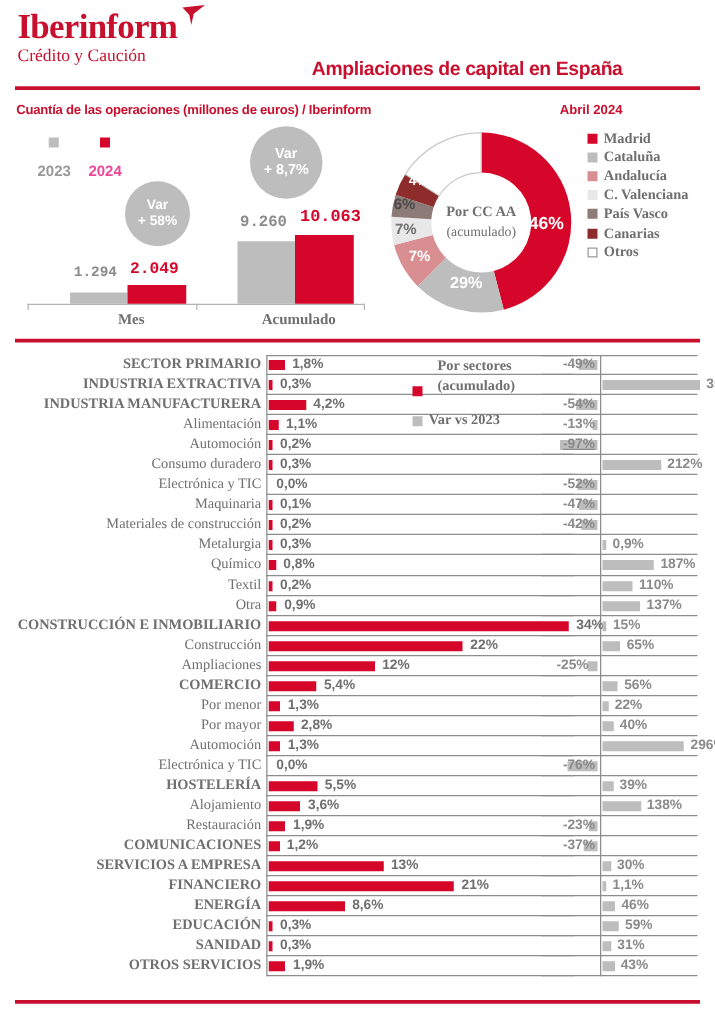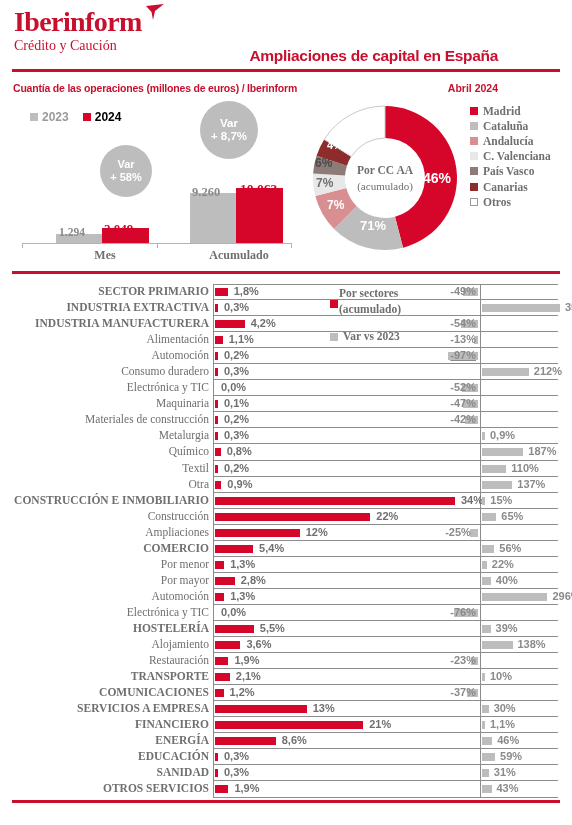--- a/index.html
+++ b/index.html
@@ -39,33 +39,33 @@
   }
   .sub-right{
     position:absolute;right:14px;top:82px;
     font-family:"Liberation Sans", sans-serif;
     font-weight:bold;font-size:10.5px;color:#C8102E;
   }
 
   
   .barchart{position:absolute;left:12px;top:100px;width:290px;height:160px;}
   .bc-legend{position:absolute;left:18px;top:10px;display:flex;gap:14px;align-items:center;}
-  .bc-legend .li{display:flex;align-items:center;gap:4px;}
+  .bc-legend .li{display:flex;align-items:center;gap:12px;flex-direction:column;}
   .sw{width:8px;height:8px;display:inline-block;}
   .bc-legend .lbl{font-family:"Liberation Sans", sans-serif;font-weight:bold;font-size:12px;color:#9a9a9a;}
-  .bc-legend .lbl.red{color:#000000;}
+  .bc-legend .lbl.red{color:#ec4899;}
 
   .axis{position:absolute;left:10px;top:143px;width:270px;height:1px;background:#b3b3b3;}
   .tick{position:absolute;width:1px;height:5px;background:#b3b3b3;top:143px;}
 
   .bar{position:absolute;bottom:0;}
   .grp{position:absolute;bottom:17px;height:120px;}
   .barlabel{
-    position:absolute;font-family:Liberation Serif, serif;
-    font-weight:bold;font-size:11.5px;white-space:nowrap;margin-top:14px;
+    position:absolute;font-family:Liberation Mono, monospace;
+    font-weight:bold;font-size:11.5px;white-space:nowrap;
   }
   .cat{
     position:absolute;top:148px;font-family:"Liberation Serif", serif;
     font-weight:bold;font-size:12px;color:#6f6f6f;text-align:center;
   }
   .bubble{
     position:absolute;border-radius:50%;background:#bdbdbd;color:#ffffff;
     display:flex;flex-direction:column;align-items:center;justify-content:center;
     font-family:"Liberation Sans", sans-serif;font-weight:bold;line-height:1.15;
   }
@@ -111,21 +111,21 @@
   .gbar{position:absolute;top:4px;height:8px;background:#bdbdbd;}
   .gval{
     position:absolute;top:1px;font-family:"Liberation Sans", sans-serif;
     font-weight:bold;font-size:11px;color:#8a8a8a;white-space:nowrap;
   }
 
   .tbl-top{position:absolute;left:213px;top:0;width:246px;height:1px;background:#8d8d8d;}
   .tbl-top2{position:absolute;left:433px;top:0;right:14px;height:1px;background:#8d8d8d;}
 
   .tlegend{position:absolute;left:330px;top:2px;width:110px;}
-  .tlegend .l1{display:flex;align-items:center;gap:1px;}
+  .tlegend .l1{display:flex;align-items:flex-end;gap:12px;}
   .tlegend .t{font-family:"Liberation Serif", serif;font-weight:bold;font-size:11.5px;color:#6f6f6f;line-height:1.35;}
   .tlegend .l2{margin-top:12px;display:flex;align-items:center;gap:5px;}
 </style>
 </head>
 <body>
 
 <div class="page">
 
   <div class="logo-wrap">
     <div class="logo-main">Iberinform</div>
@@ -199,21 +199,21 @@
         <path d="M -68.47 -22.25 A 72 72 0 0 1 -60.79 -38.58 L -33.77 -21.43 A 40 40 0 0 0 -38.04 -12.36 Z" fill="#8E2C2C"></path>
 
         <path d="M -60.79 -38.58 A 72 72 0 0 1 0 -72 L 0 -40 A 40 40 0 0 0 -33.77 -21.43 Z" fill="#FFFFFF" stroke="#c9c9c9" stroke-width="1"></path>
       </g>
     </svg>
     <div class="donut-center">
       <div>Por CC AA</div>
       <div class="sub2">(acumulado)</div>
     </div>
     <div class="slice-lbl" style="left:118px;top:72px;color:#ffffff;font-size:14px;">46%</div>
-    <div class="slice-lbl" style="left:55px;top:120px;color:#ffffff;font-size:13px;">71%</div>
+    <div class="slice-lbl" style="left:55px;top:120px;color:#ffffff;font-size:13px;">29%</div>
     <div class="slice-lbl" style="left:22px;top:100px;color:#ffffff;">7%</div>
     <div class="slice-lbl" style="left:11px;top:78px;color:#6f6f6f;">7%</div>
     <div class="slice-lbl" style="left:10px;top:58px;color:#4a4a4a;">6%</div>
     <div class="slice-lbl" style="left:22px;top:41px;color:#ffffff;font-size:11px;">4%</div>
   </div>
 
   <div class="dlegend">
     <div class="row">
       <span class="sw" style="background:#D6062B"></span>
       <span class="txt">Madrid</span>
@@ -456,29 +456,20 @@
           <div class="gval" style="left: 517.493px;">138%</div>
           <div class="lseg"></div>
           <div class="rseg"></div>
         </div>
         <div class="trow">
           <div class="tlabel">Restauración</div>
           <div class="rbar" style="width: 13.4px;"></div>
           <div class="rval" style="left: 234.412px;">1,9%</div>
           <div class="gbar" style="left: 470.887px; width: 7.1px;"></div>
           <div class="gval" style="left: 440px; width: 36px; text-align: right;">-23%</div>
-          <div class="lseg"></div>
-          <div class="rseg"></div>
-        </div>
-        <div class="trow">
-          <div class="tlabel b">TRANSPORTE</div>
-          <div class="rbar" style="width: 14.8px;"></div>
-          <div class="rval" style="left: 235.824px;">2,1%</div>
-          <div class="gbar" style="left: 482px; width: 3px;"></div>
-          <div class="gval" style="left: 490px;">10%</div>
           <div class="lseg"></div>
           <div class="rseg"></div>
         </div>
         <div class="trow">
           <div class="tlabel b">COMUNICACIONES</div>
           <div class="rbar" style="width: 8.5px;"></div>
           <div class="rval" style="left: 229.471px;">1,2%</div>
           <div class="gbar" style="left: 466.557px; width: 11.4px;"></div>
           <div class="gval" style="left: 440px; width: 36px; text-align: right;">-37%</div>
           <div class="lseg"></div>

